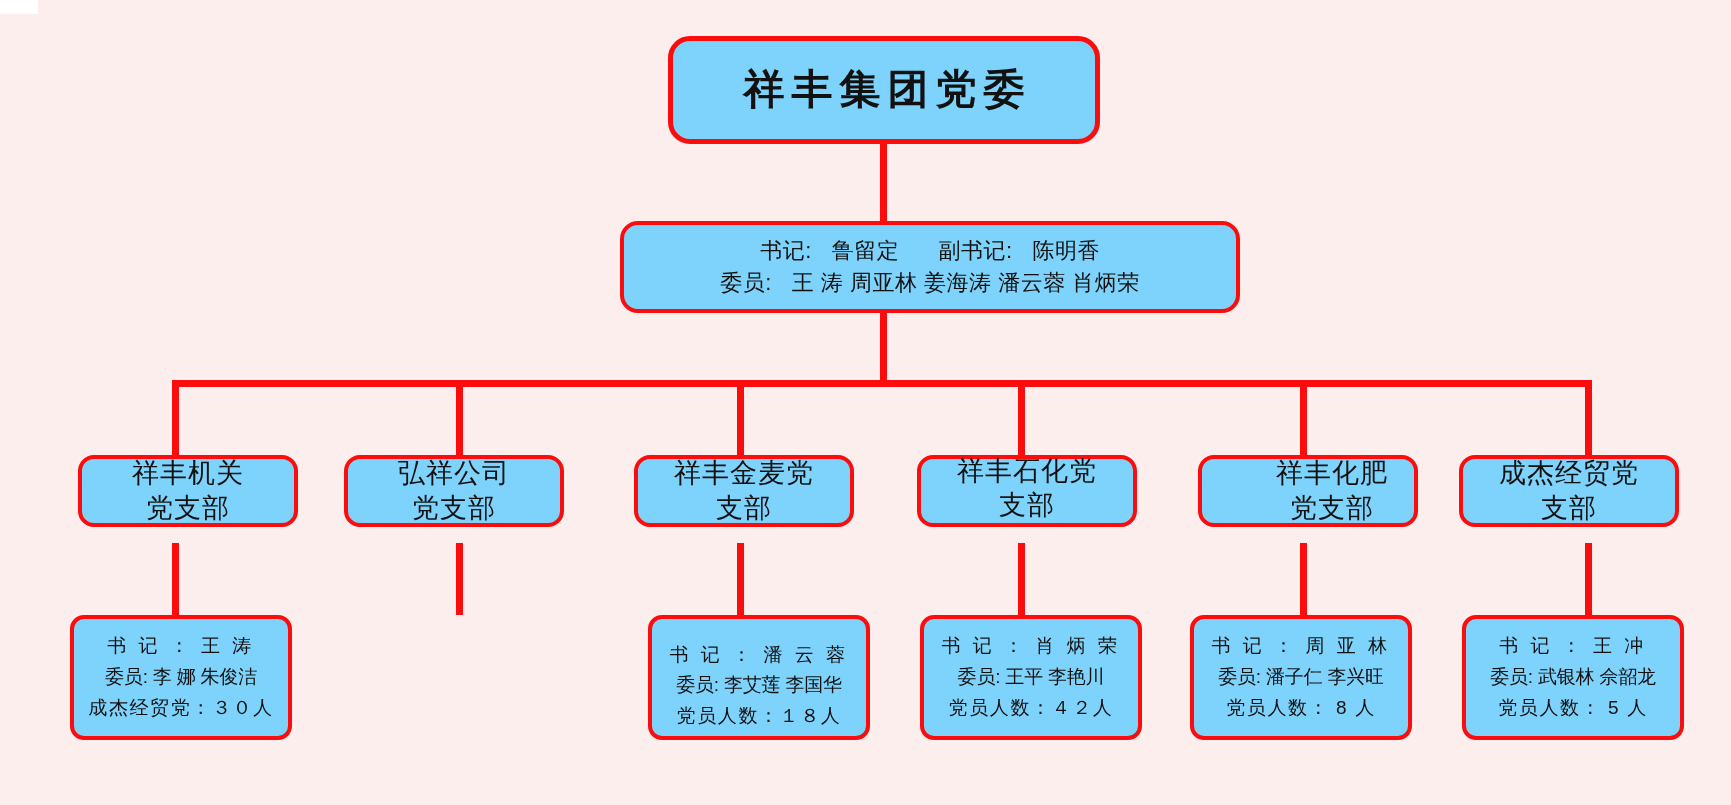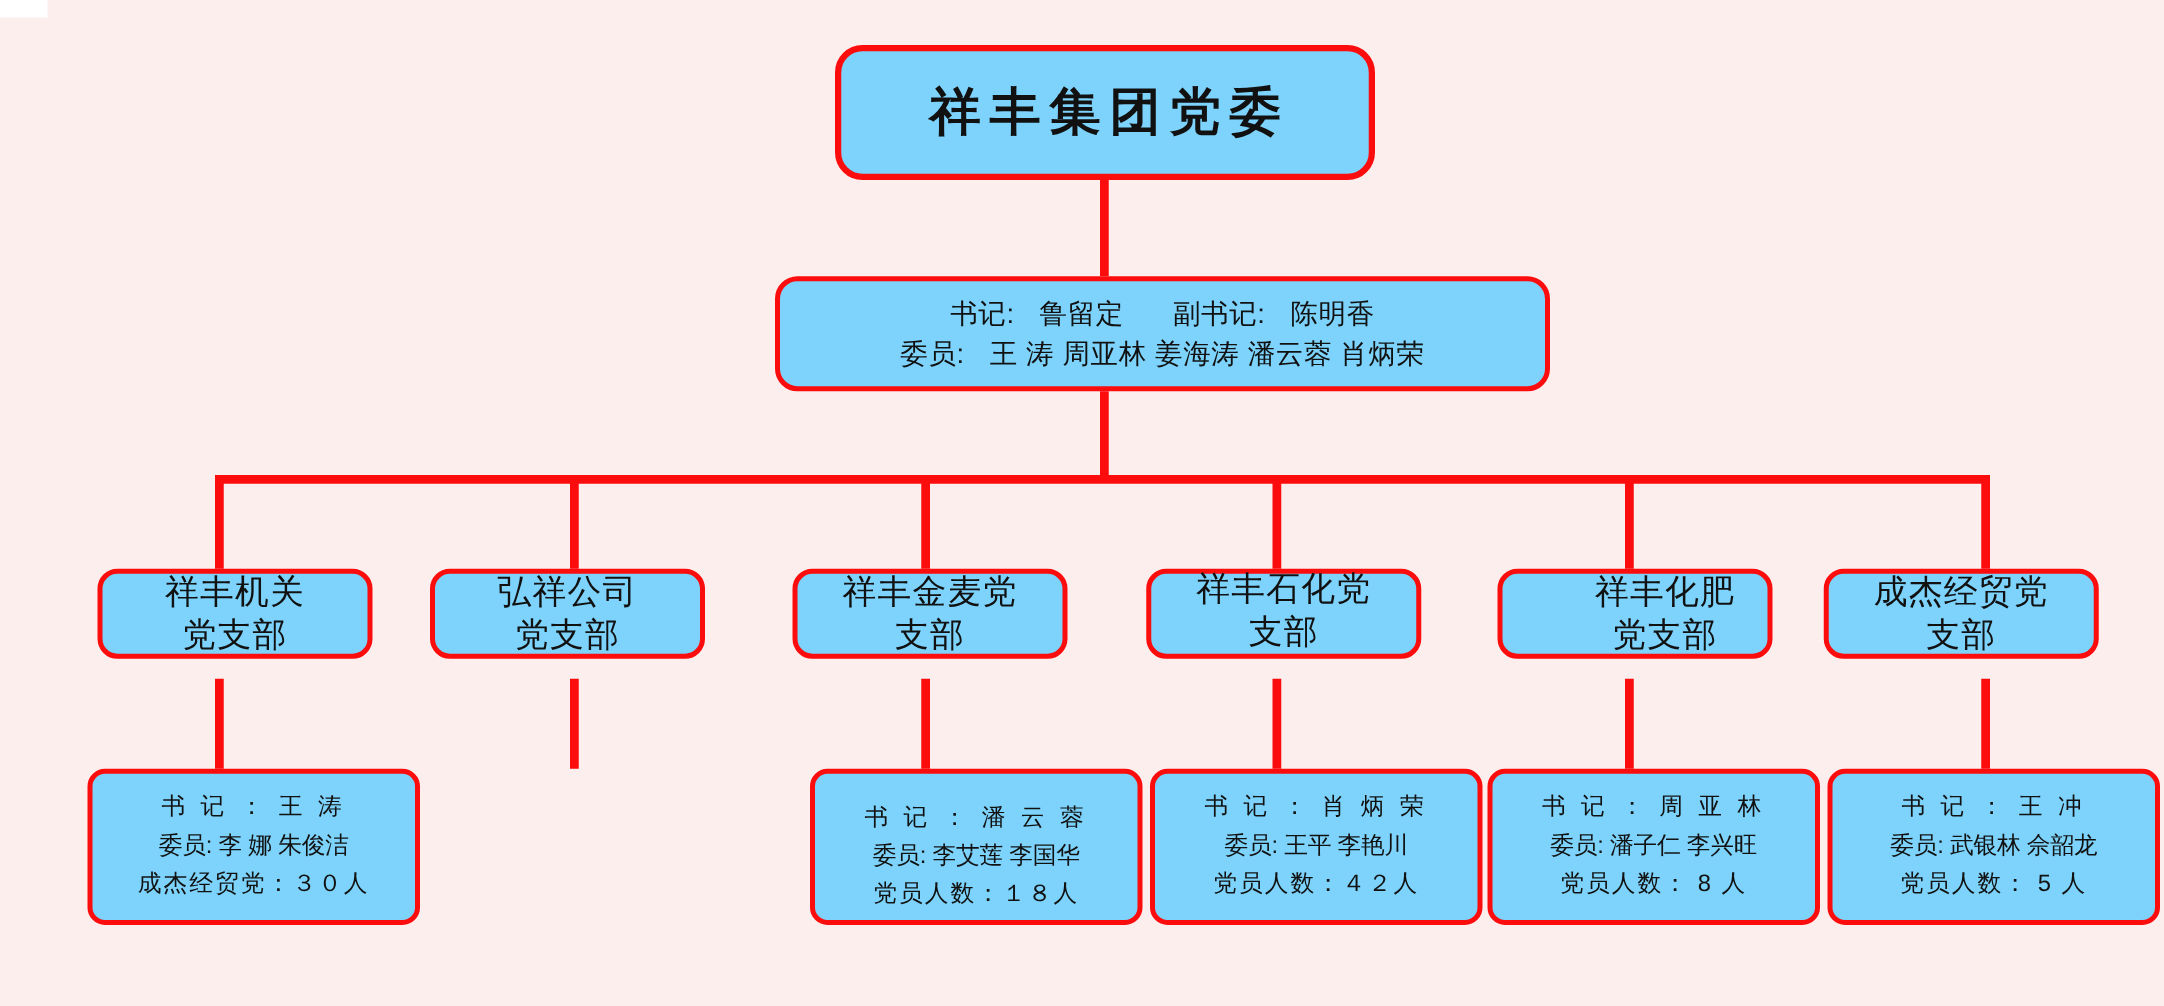--- a/index.html
+++ b/index.html
@@ -94,21 +94,21 @@
   .branch-node .bname {
     font-size: 27px;
     line-height: 1.28;
     letter-spacing: 1px;
     white-space: pre-line;
   }
 
   
   .detail-node {
     top: 615px;
-    width: 266px;
+    width: 222px;
     height: 125px;
     border-radius: 14px;
     justify-content: center;
     padding: 4px 23px;
   }
   .detail-node .d-line {
     font-size: 19px;
     line-height: 1.62;
     white-space: nowrap;
   }

